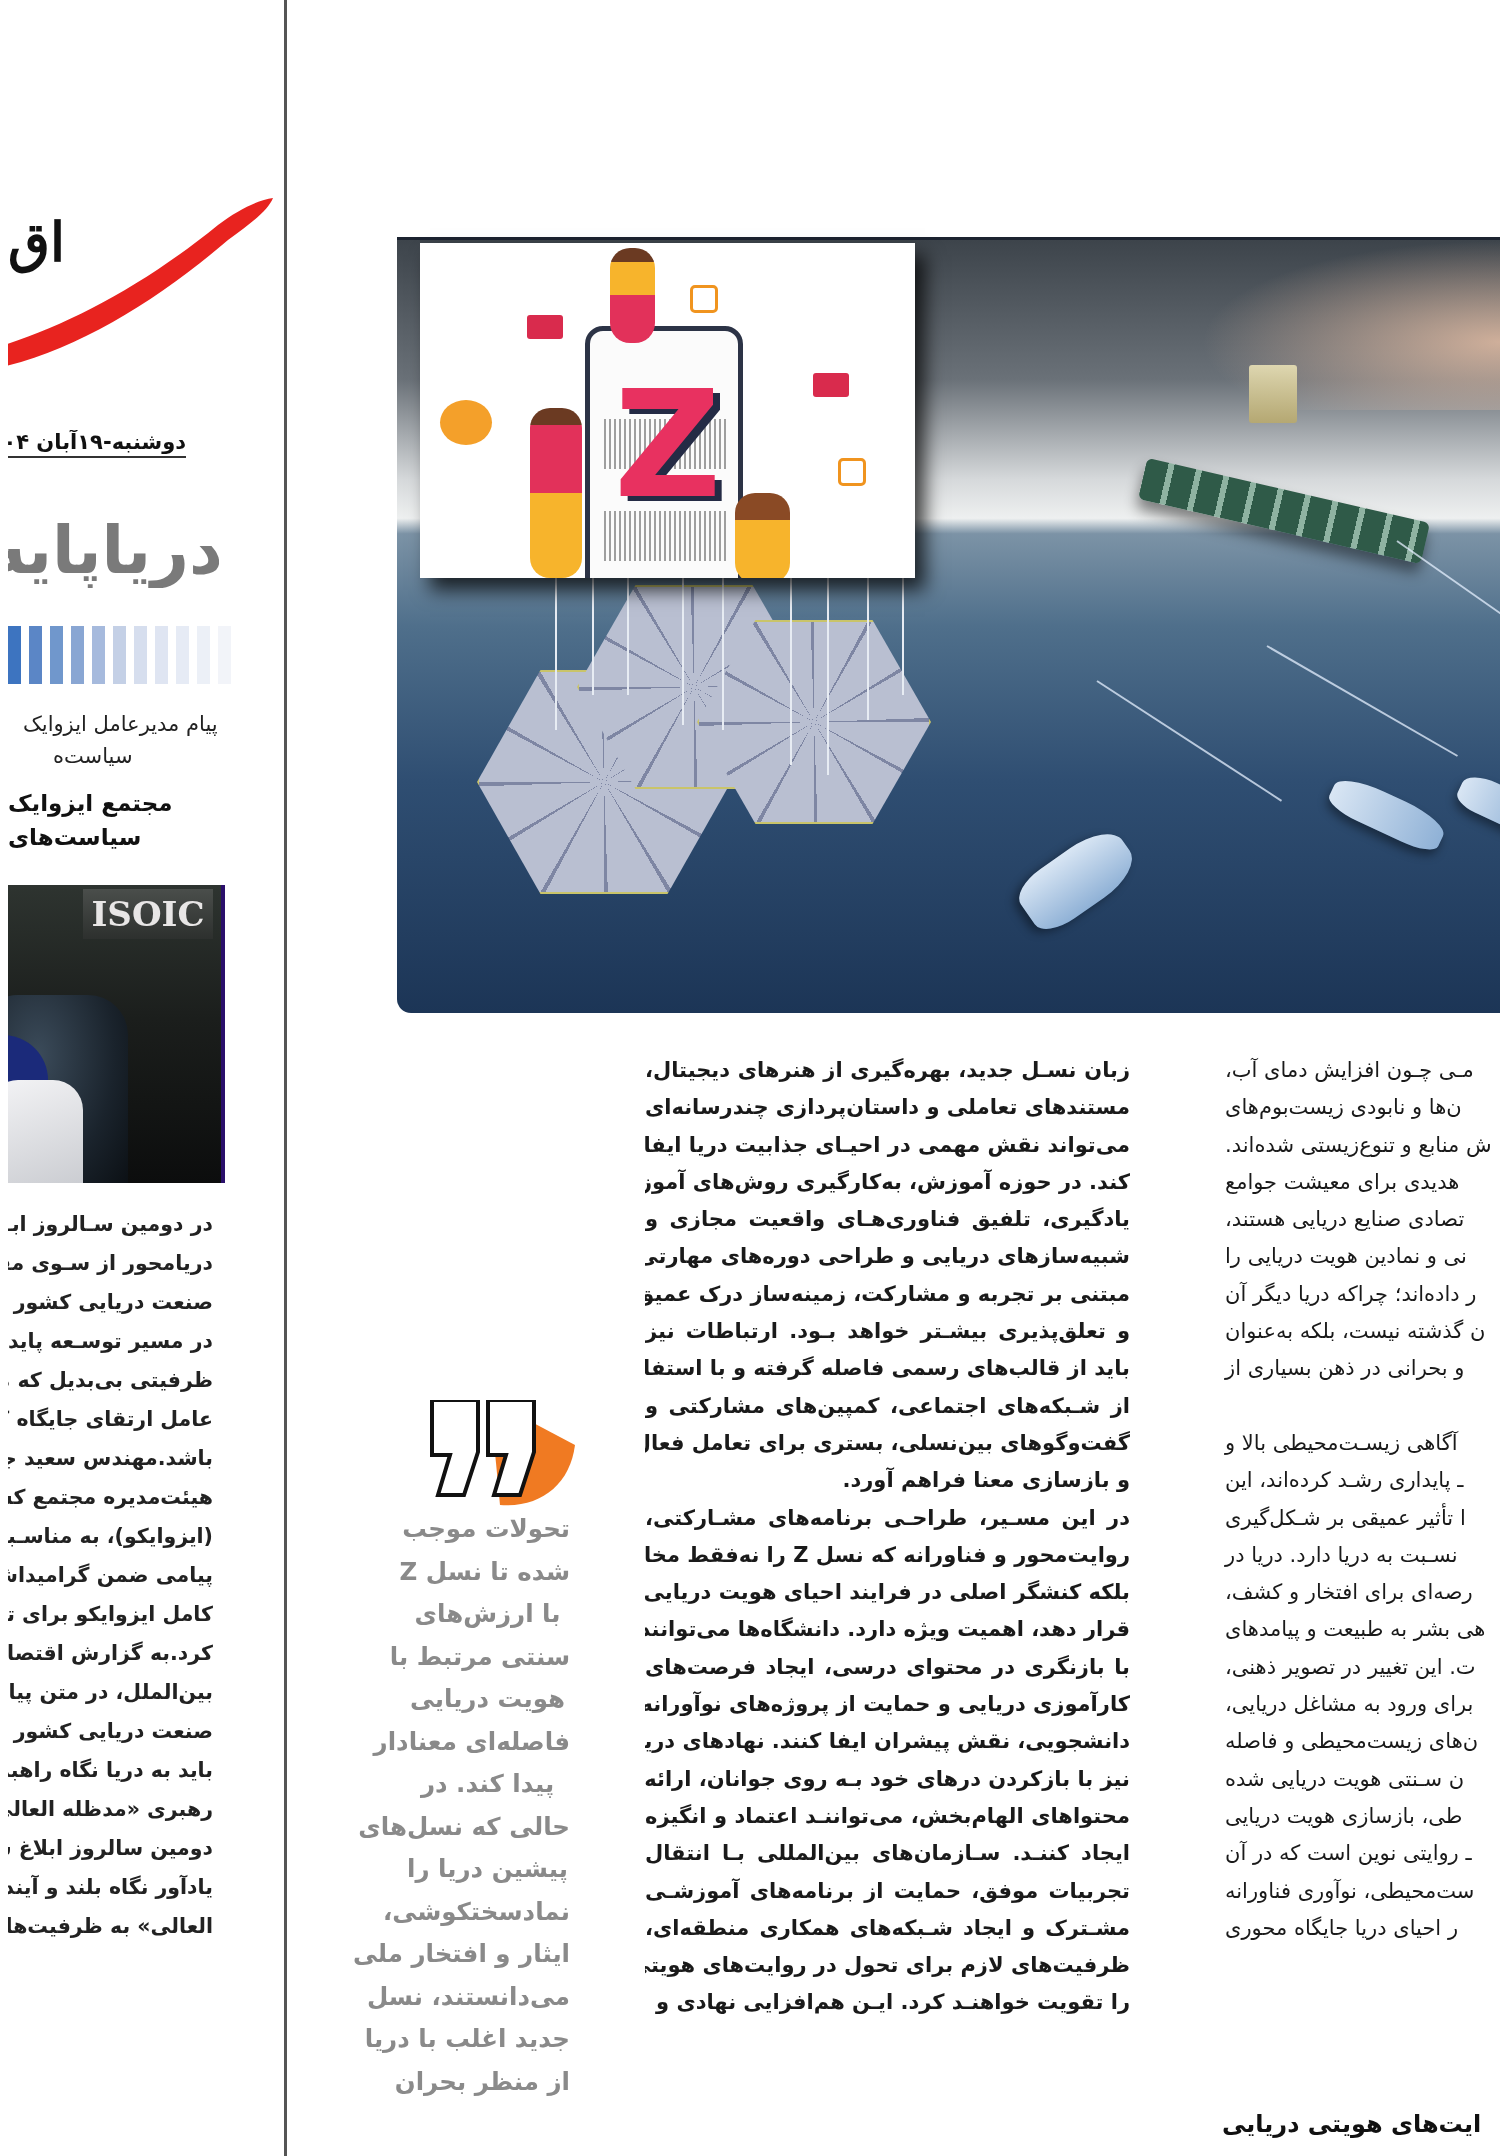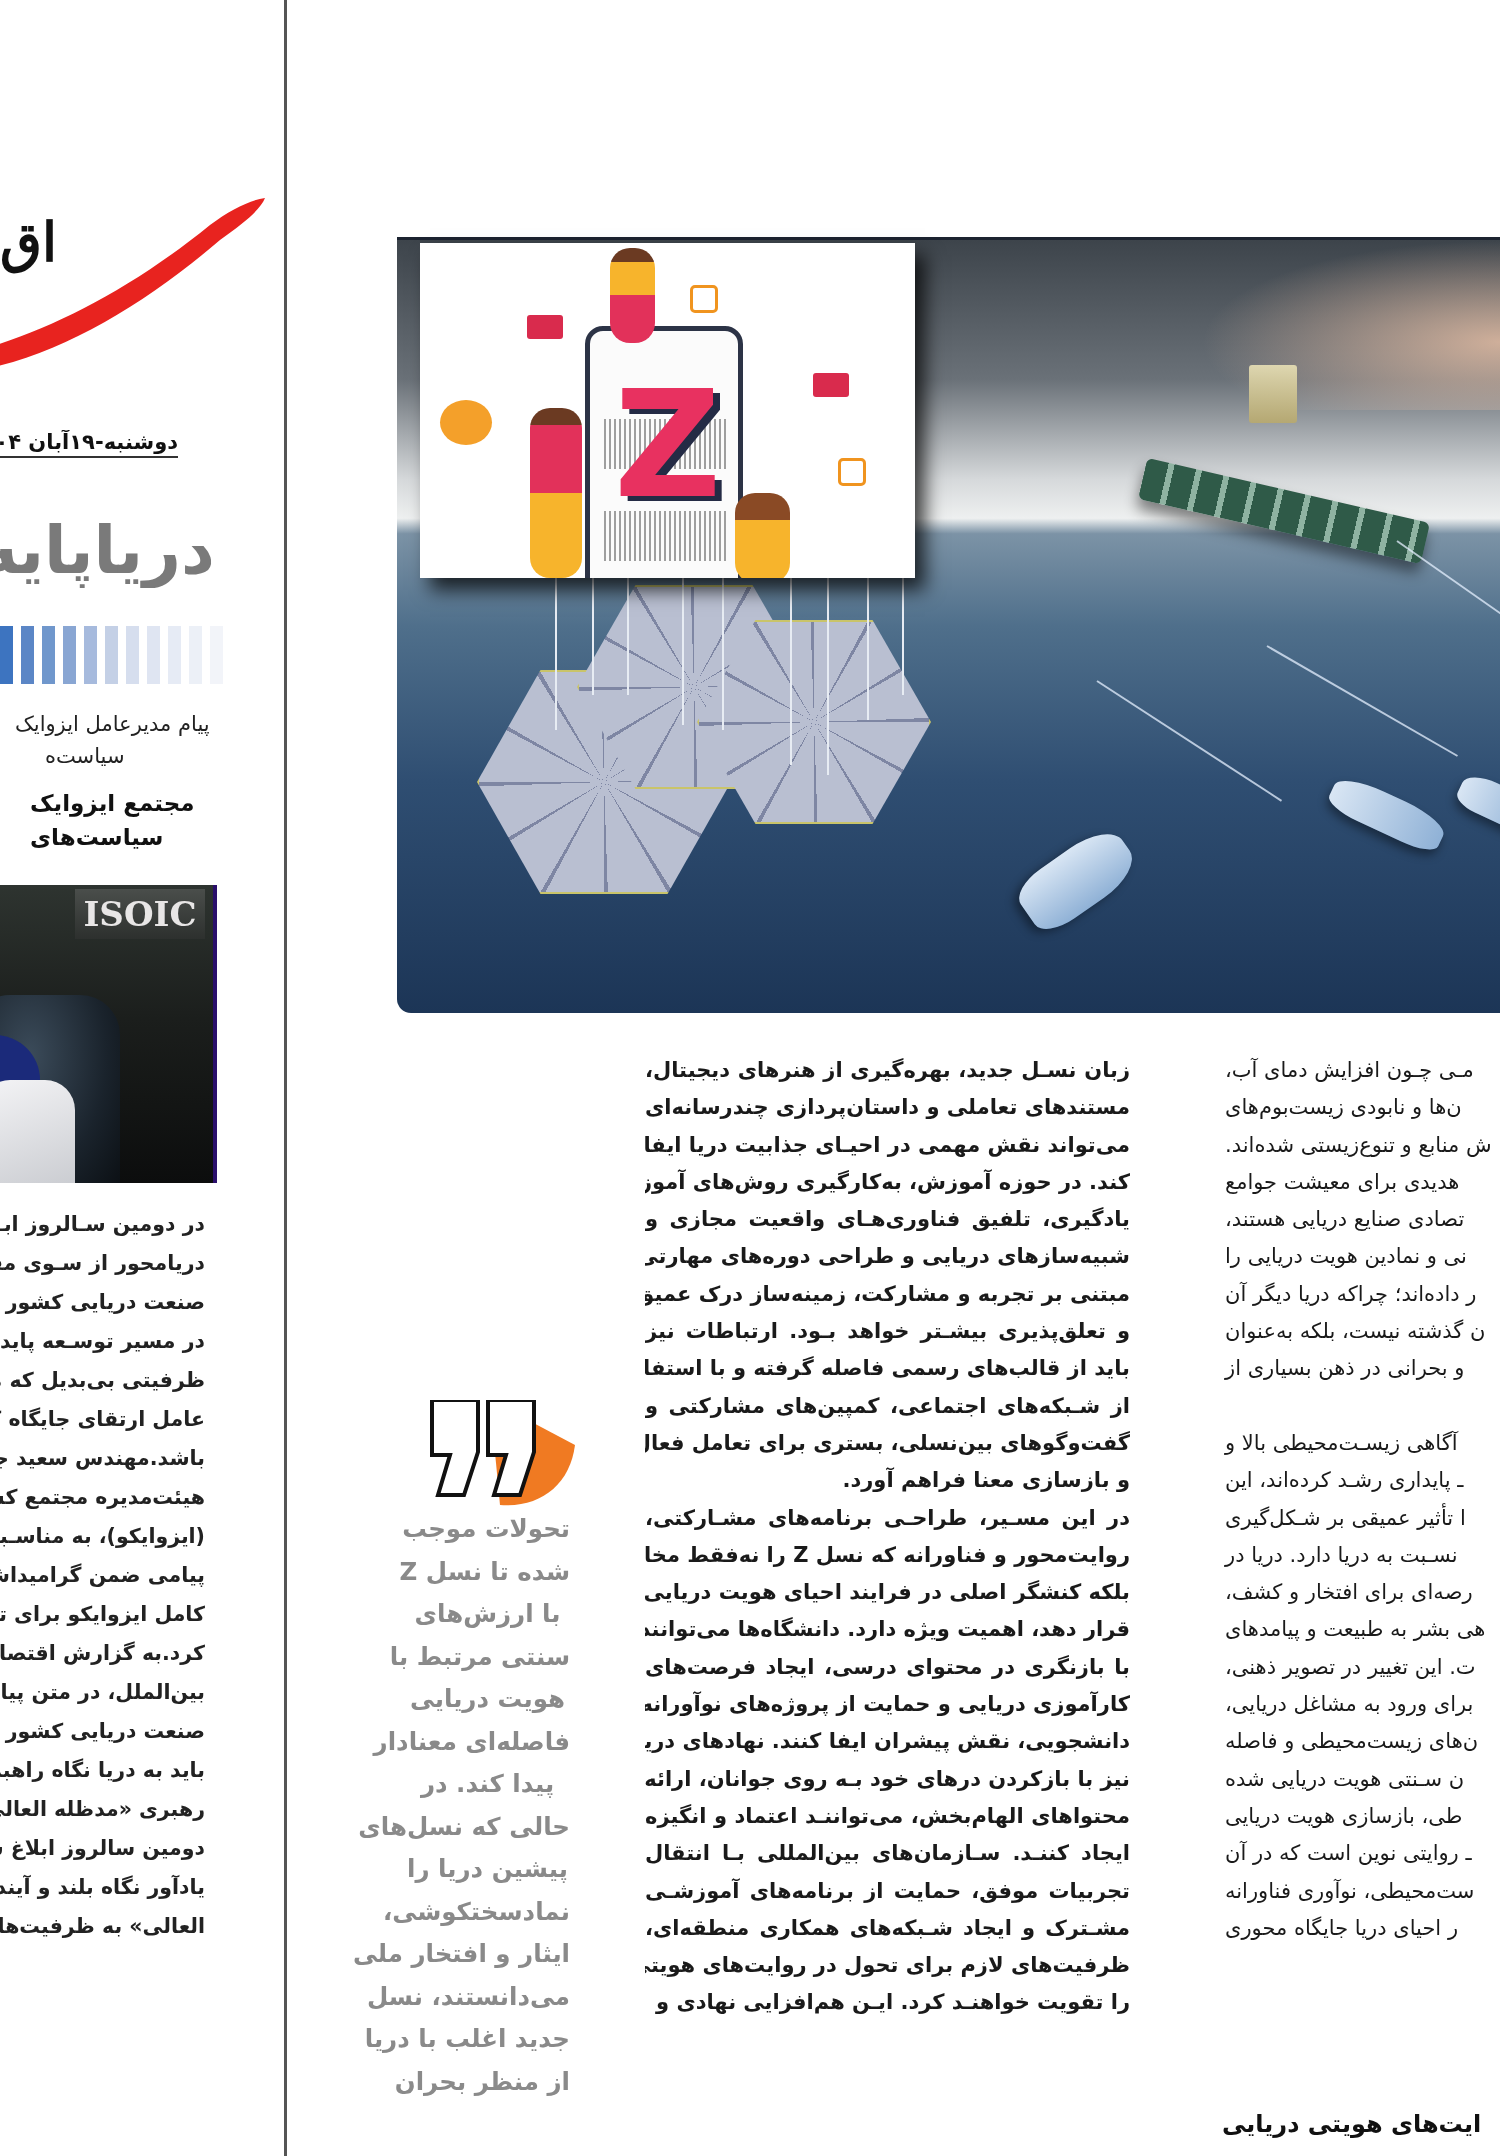--- a/index.html
+++ b/index.html
@@ -5,21 +5,21 @@
   html, body { margin:0; padding:0; }
   body {
     width:1500px; height:2156px; position:relative; overflow:hidden;
     background:#ffffff; color:#1a1a1a;
     font-family:"DejaVu Sans", sans-serif;
   }
   .abs { position:absolute; }
   .rtl { direction:rtl; text-align:right; unicode-bidi:plaintext; }
 
   
-  .left-col { left:0; top:0; width:285px; height:1946px; overflow:hidden; }
+  .left-col { left:8px; top:0; width:285px; height:1946px; overflow:hidden; }
   .col-divider { left:284px; top:0; width:3px; height:2156px; background:#555; }
 
   .brand-swoosh { left:-40px; top:180px; width:320px; height:190px; }
   .brand-glyph { left:0; top:215px; font-size:54px; font-weight:bold; color:#111;
     font-family:"DejaVu Serif", serif; line-height:1; }
 
   .dateline { left:0; top:430px; width:178px; font-size:21px; font-weight:bold; color:#111;
     border-bottom:2px solid #333; padding-bottom:2px; white-space:nowrap; overflow:hidden; }
 
   .side-headline { left:-10px; top:515px; width:225px; font-size:66px; font-weight:bold;
@@ -136,21 +136,21 @@
       <span style="background: rgb(230, 235, 245);"></span>
       <span style="background: rgb(236, 240, 247);"></span>
       <span style="background: rgb(242, 244, 249);"></span>
     </div>
 
   <div class="abs side-lead rtl" style="text-align:left;">
     <div>پیام مدیرعامل ایزوایک</div>
     <div style="padding-left:30px;">سیاست‌ه</div>
   </div>
 
-  <div class="abs side-sub rtl" style="text-align:left;margin-left:30px;">
+  <div class="abs side-sub rtl" style="text-align:left;">
     <div>مجتمع ایزوایک</div>
     <div>سیاست‌های</div>
   </div>
 
   <div class="abs portrait">
     <div class="sign">ISOIC</div>
     <div class="chair"></div>
     <div class="jacket"></div>
     <div class="shirt"></div>
   </div>

